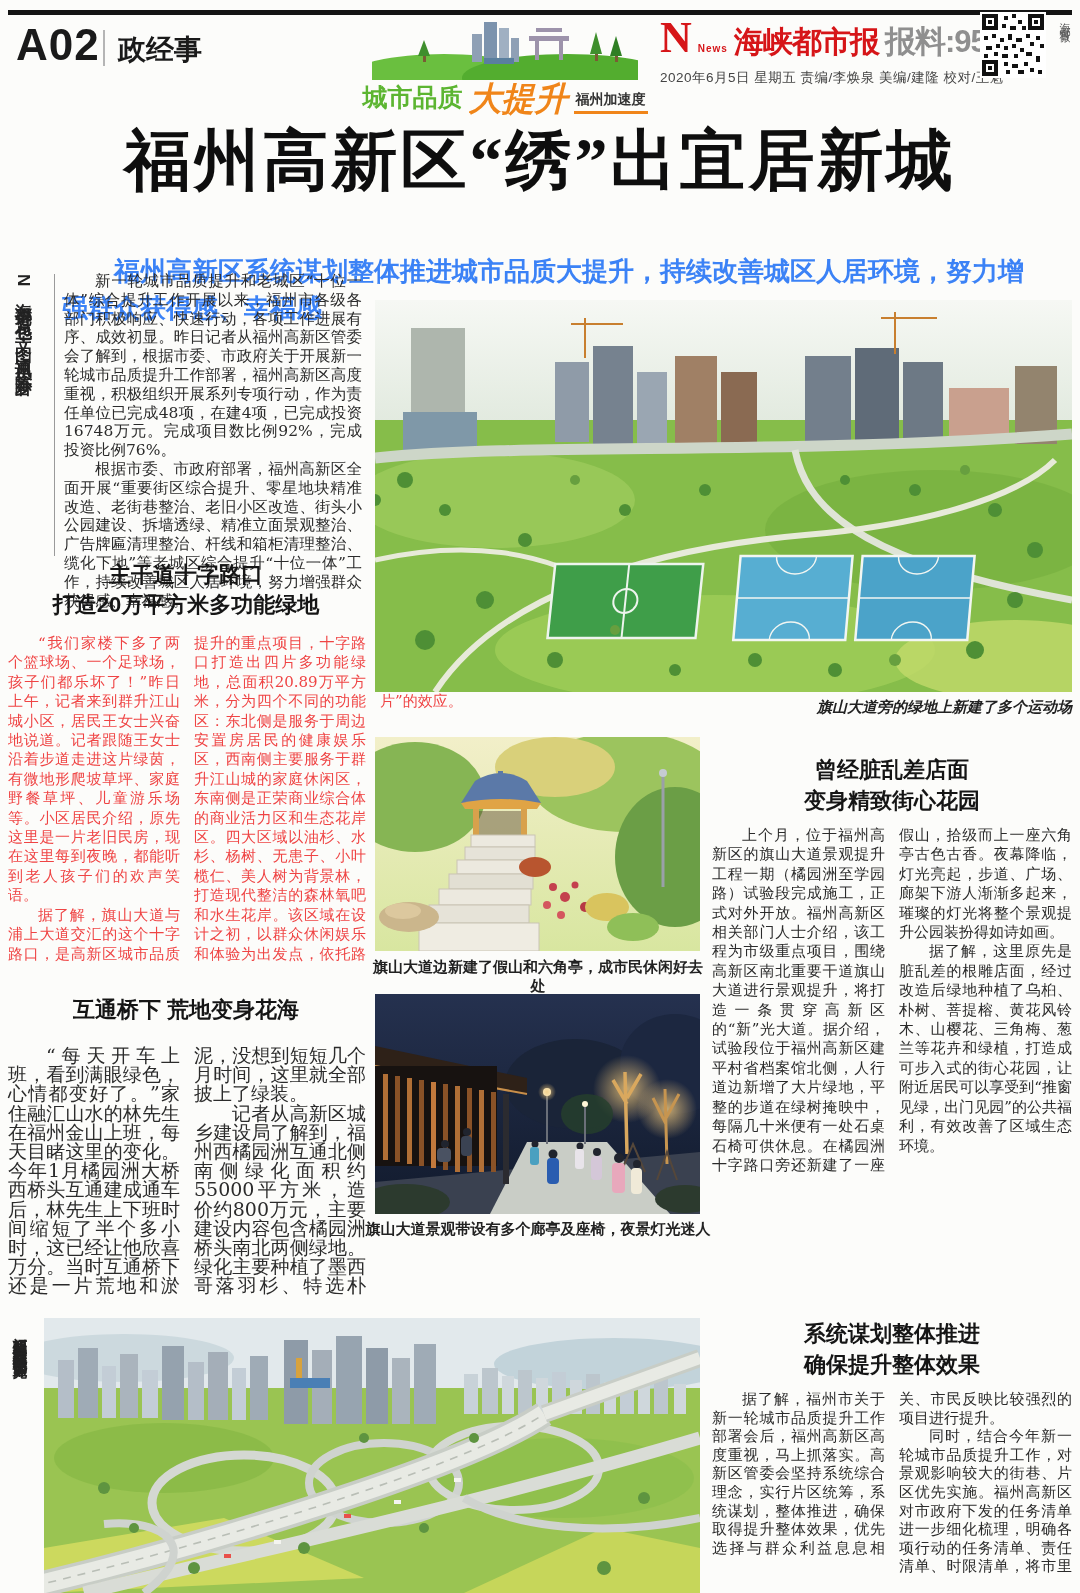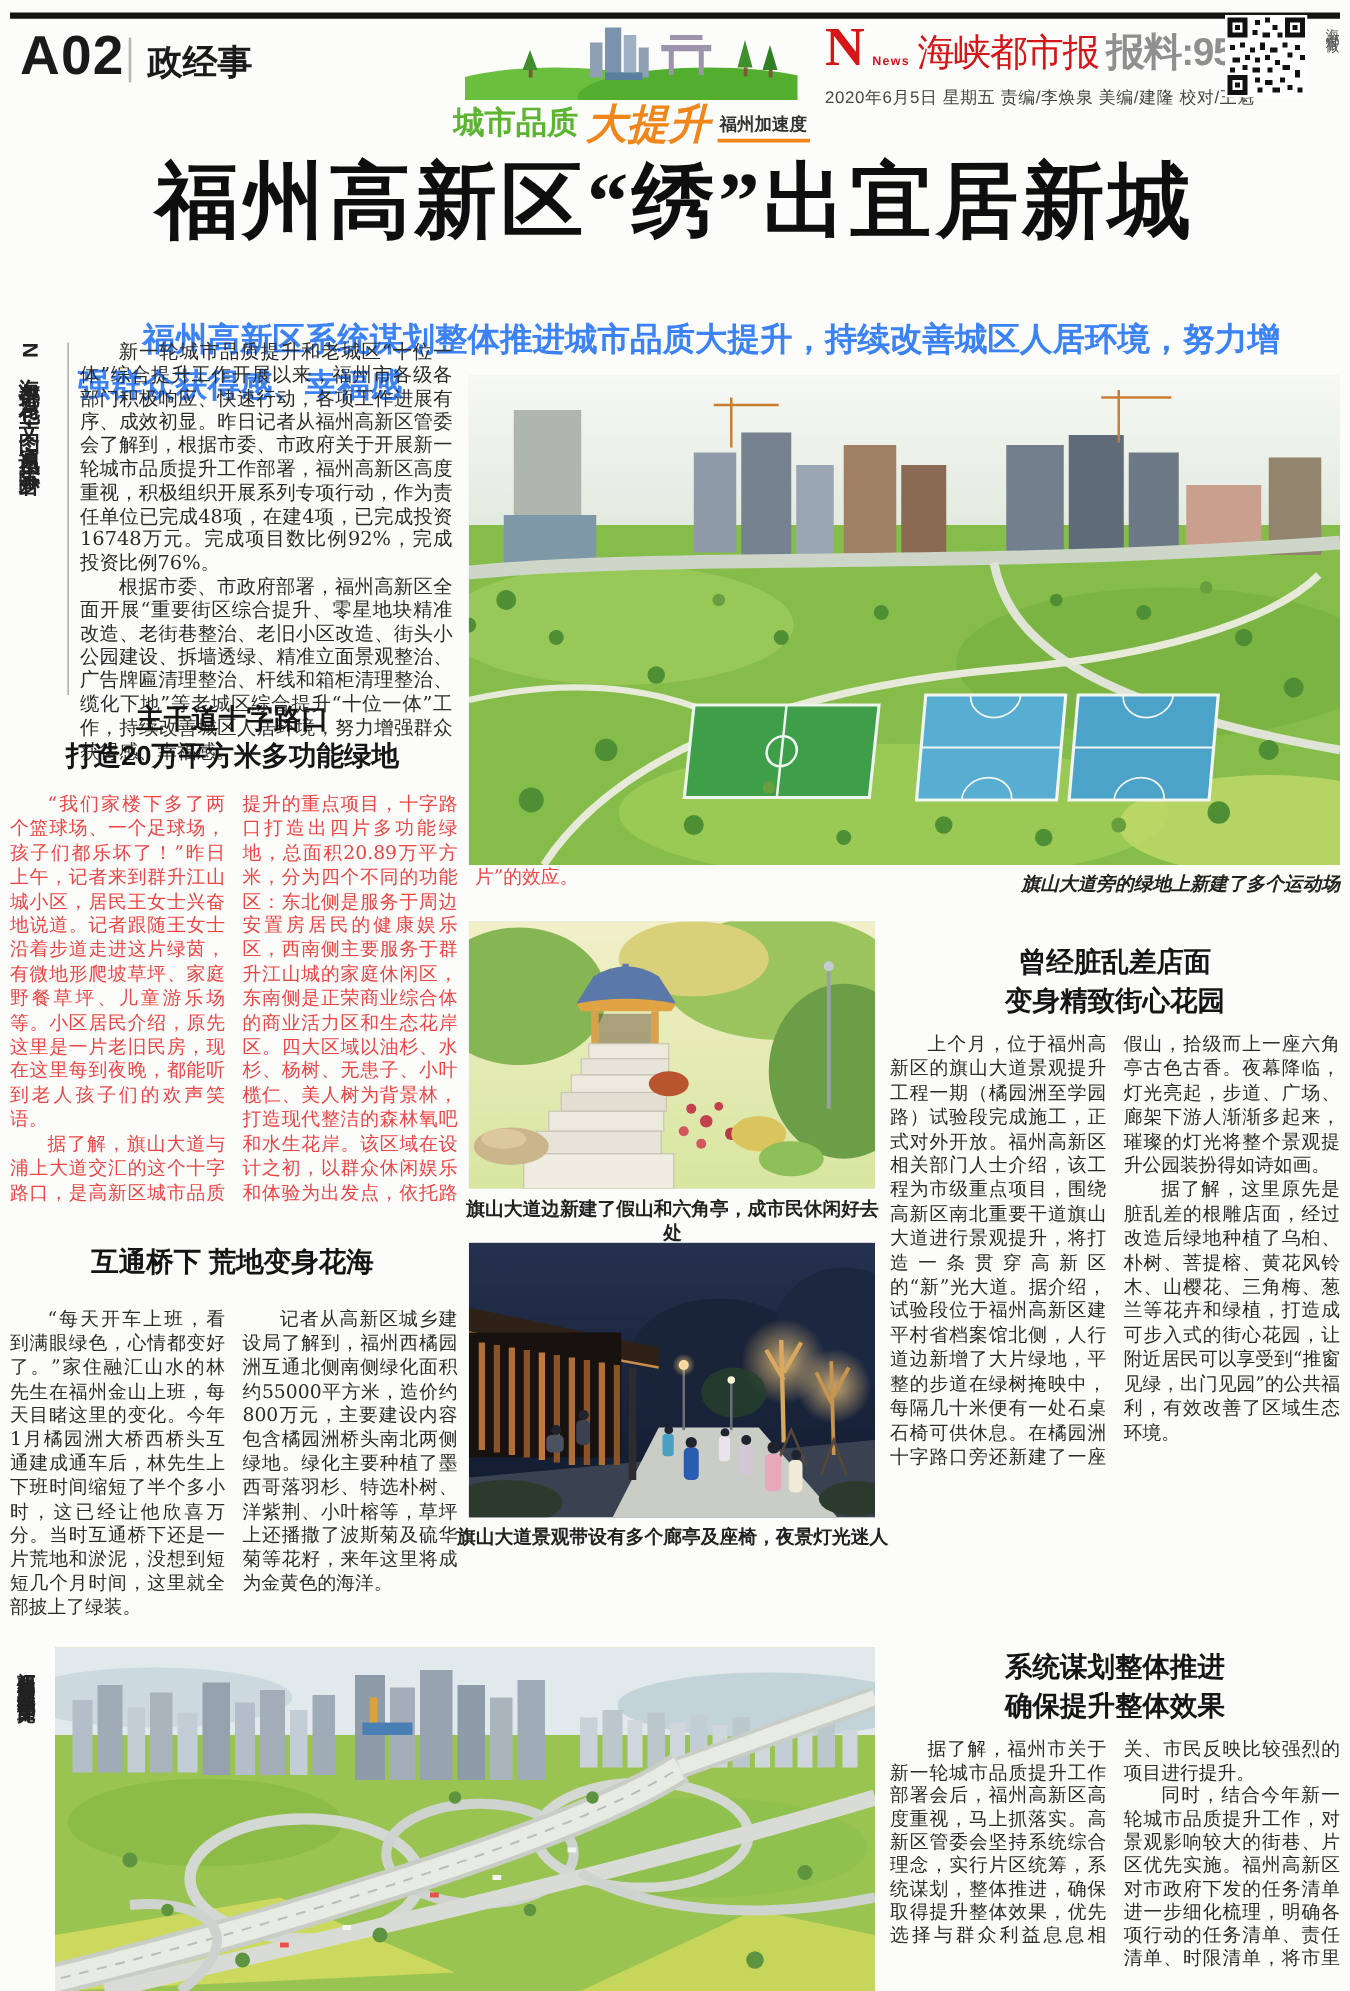--- a/index.html
+++ b/index.html
@@ -14,42 +14,42 @@
   .banner{left:362px;top:14px;width:286px;height:100px;text-align:center;}
   .banner-text{position:absolute;left:0;right:0;bottom:0;display:flex;align-items:flex-end;justify-content:center;gap:6px;}
   .bn-quality{font-size:25px;font-weight:900;color:#5cb531;}
   .bn-boost{font-size:33px;font-weight:900;font-style:italic;color:#f08519;line-height:0.9;}
   .bn-accel{font-size:14px;font-weight:700;color:#333;border-bottom:3px solid #f08519;padding:0 2px 2px 2px;}
   
   .masthead{left:660px;top:18px;width:312px;}
   .mh-row1{display:flex;align-items:baseline;gap:6px;white-space:nowrap;}
   .mh-n{font-size:44px;font-weight:900;color:#d61518;line-height:0.9;font-family:"Liberation Serif",serif;}
   .mh-news{font-size:10px;font-weight:700;color:#d61518;letter-spacing:1px;}
-  .mh-paper{font-size:30px;font-weight:400;color:#d61518;font-family:"Liberation Serif",serif;letter-spacing:-1px;}
+  .mh-paper{font-size:30px;font-weight:700;color:#d61518;font-family:"Liberation Serif",serif;letter-spacing:-1px;}
   .mh-hotline{font-size:31px;font-weight:900;color:#8f8f8f;letter-spacing:-1px;}
   .mh-dateline{margin-top:6px;font-size:13.5px;color:#444;letter-spacing:0.5px;white-space:nowrap;}
   .qr{left:980px;top:12px;width:92px;height:66px;}
   .qr-label{position:absolute;right:0;top:2px;writing-mode:vertical-rl;font-size:11px;color:#555;letter-spacing:3px;}
   
   .headline{left:0;top:116px;width:1080px;text-align:center;font-size:66px;font-weight:900;
             font-family:"Liberation Serif","DejaVu Serif",serif;letter-spacing:3px;color:#0e0e0e;}
   .subhead{left:62px;top:210px;width:975px;font-size:26px;font-weight:700;line-height:37px;
            text-indent:2em;color:#3b82f6;margin-top:43px;}
   
   .serif{font-family:"DejaVu Serif","Liberation Serif",serif;}
   .bodytxt p{margin:0;text-indent:2em;text-align:justify;}
   .intro{left:64px;top:272px;width:298px;font-size:15.5px;line-height:18.8px;color:#2b2b2b;}
   .byline{left:12px;top:274px;height:300px;writing-mode:vertical-rl;text-orientation:mixed;
           font-size:17px;font-weight:700;letter-spacing:3px;color:#222;}
   .byline-rule{left:54px;top:274px;width:1px;height:282px;background:#9a9a9a;}
   .sec-title{text-align:center;font-weight:900;white-space:pre-line;color:#151515;}
   .t1{left:8px;top:560px;width:356px;font-size:22px;line-height:30px;}
   .b1{left:8px;top:634px;width:358px;height:346px;column-count:2;column-gap:14px;font-size:15px;line-height:19.4px;color:#ef4444;}
   .t2{left:8px;top:995px;width:356px;font-size:22px;line-height:30px;}
-  .b2{left:8px;top:1046px;width:358px;height:262px;column-count:2;column-gap:14px;font-size:15px;line-height:19.2px;color:#2b2b2b;}
+  .b2{left:8px;top:1046px;width:358px;height:262px;column-count:2;column-gap:14px;font-size:19px;line-height:19.2px;color:#2b2b2b;}
   .t3{left:712px;top:754px;width:360px;font-size:22px;line-height:31px;}
   .b3{left:712px;top:826px;width:360px;height:482px;column-count:2;column-gap:14px;font-size:15px;line-height:19.4px;color:#2b2b2b;}
   .t4{left:712px;top:1318px;width:360px;font-size:22px;line-height:31px;}
   .b4{left:712px;top:1390px;width:360px;height:200px;column-count:2;column-gap:14px;font-size:15px;line-height:18.6px;color:#2b2b2b;}
   
   .photo{overflow:hidden;background:#dde5d8;}
   .photo svg{display:block;}
   .p1{left:375px;top:300px;width:697px;height:392px;}
   .p2{left:375px;top:737px;width:325px;height:214px;}
   .p3{left:375px;top:994px;width:325px;height:220px;}

